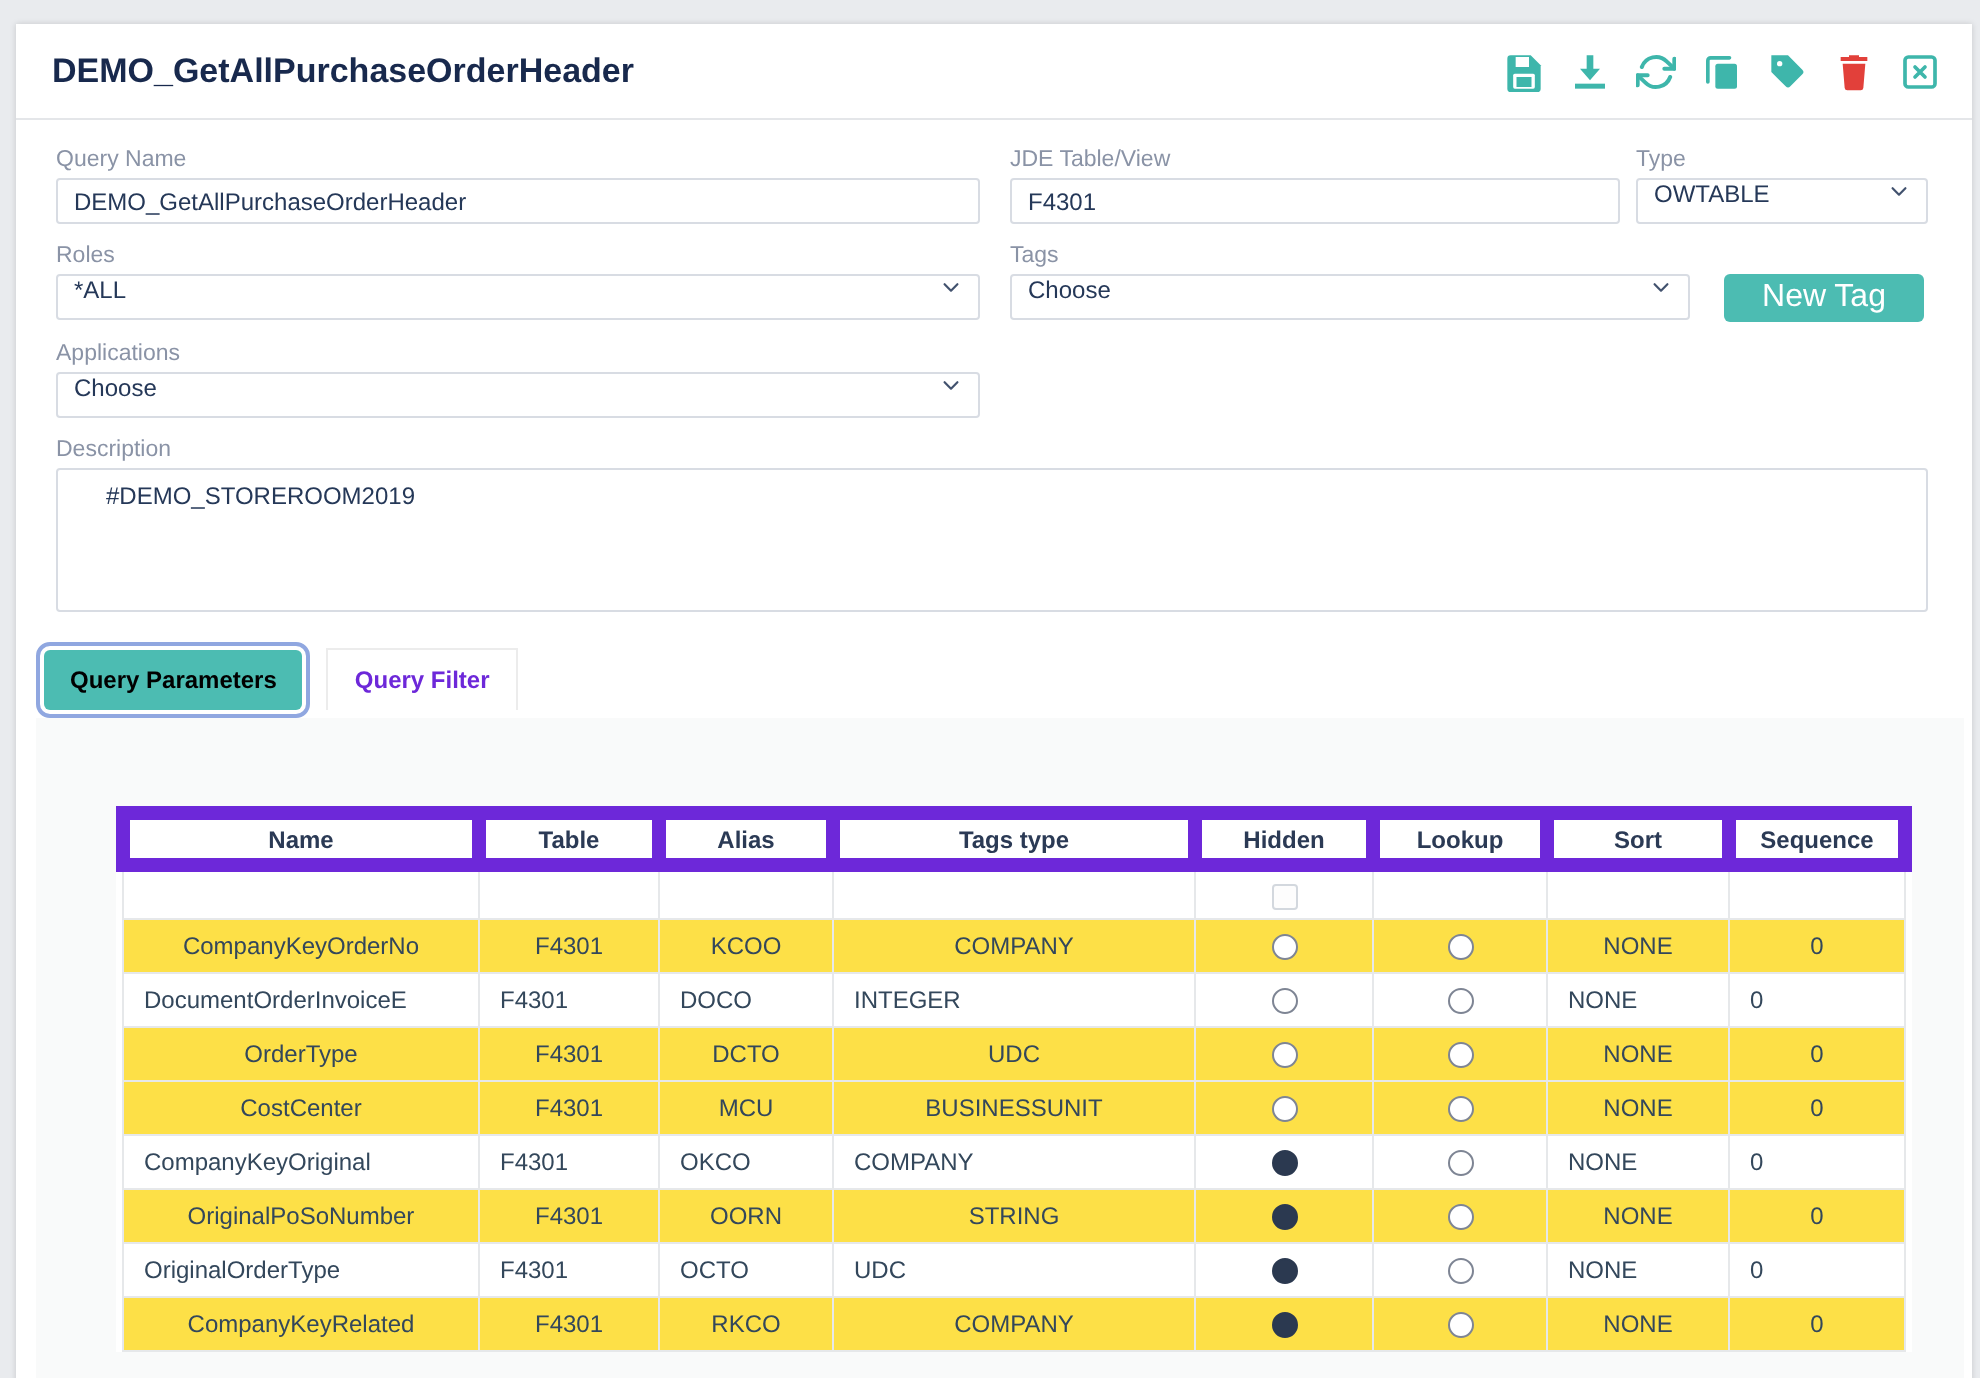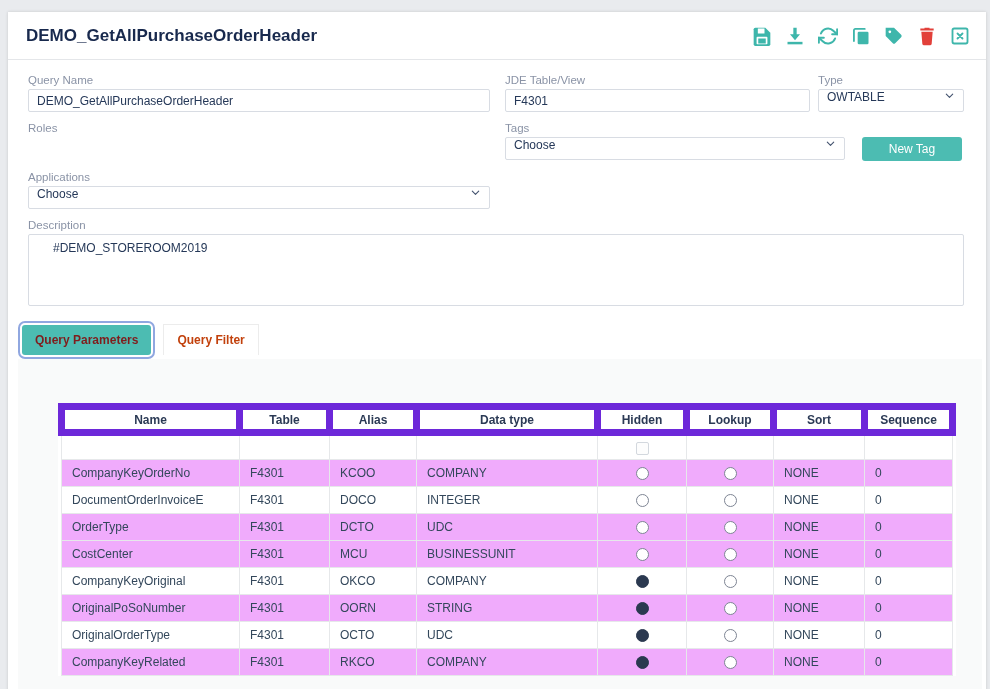--- a/index.html
+++ b/index.html
@@ -28,39 +28,39 @@
   .select { display: flex; align-items: flex-start; justify-content: space-between; cursor: pointer; }
   .chev { width: 11px; height: 11px; color: #42526e; flex: 0 0 auto; }
   .chev svg { width: 11px; height: 11px; display: block; }
   textarea.input { height: 72px; padding: 6px 24px; resize: none; }
   .w-qname { width: 462px; }
   .w-jde { width: 305px; margin-left: 15px; }
   .w-type { width: 146px; margin-left: 8px; }
   .w-tags { width: 340px; margin-left: 15px; }
   .w-desc { width: 936px; }
   .newtag { height: 24px; width: 100px; background: #4cbcb2; color: #fff; border: none;
-            border-radius: 3px; font-size: 12px; margin: 25px 0 0 17px; cursor: pointer;
+            border-radius: 3px; font-size: 16px; margin: 25px 0 0 17px; cursor: pointer;
             font-family: inherit; }
 
   
   .tabs { margin: 18px 0 0 14px; display: flex; gap: 12px; align-items: center; position: relative; z-index: 2; }
   .tab { font-size: 12px; font-weight: bold; padding: 8px 13px; cursor: pointer; }
-  .tab.active { background: #4cbcb2; color: #7f1d1d; border-radius: 3px;
+  .tab.active { background: #4cbcb2; color: #000000; border-radius: 3px;
                 outline: 2px solid #90a7e0; outline-offset: 2px; }
-  .tab.inactive { background: #fff; color: #c2410c; border: 1px solid #ececec; border-bottom: none; }
+  .tab.inactive { background: #fff; color: #6d28d9; border: 1px solid #ececec; border-bottom: none; }
 
   
   .panel { margin: 4px 4px 0 10px; background: #f9fafa; height: 340px; padding: 44px 0 0 40px; }
   table.params { border-collapse: collapse; background: #fff; font-size: 12px; color: #33475b;
                  table-layout: fixed; width: 891px; }
   .params th { border: 7px solid #6d28d9; font-weight: bold; text-align: center;
                height: 26px; color: #2b3a55; background: #fff; padding: 0 4px; }
   .params td { border: 1px solid #e6e8ea; height: 27px; padding: 0 10px; overflow: hidden;
                white-space: nowrap; background: #fff; }
-  .params tr.stripe td { background: #f0abfc; }
+  .params tr.stripe td { background: #fde047; text-align: center; }
   .params td.center { text-align: center; padding: 0; }
   .radio { display: inline-block; width: 13px; height: 13px; border-radius: 50%;
            border: 1.5px solid #7e8594; background: #fff; vertical-align: middle; cursor: pointer; }
   .radio.on { background: #2b3950; border-color: #2b3950; }
   .checkbox { display: inline-block; width: 13px; height: 13px; border: 1px solid #d3d8de;
               border-radius: 2px; background: #fdfdfd; vertical-align: middle; cursor: pointer; }
 </style>
 </head>
 <body>
 
@@ -136,20 +136,28 @@
                 <polyline points="5 9 12 16 19 9"></polyline>
               </svg>
             </span>
         </div>
       </div>
     </div>
 
     <div class="frow">
       <div class="fgroup w-qname">
         <span class="flabel">Roles</span>
+        <div class="select">
+          <span>*ALL</span>
+          <span class="chev">
+              <svg viewBox="0 0 24 24" fill="none" stroke="currentColor" stroke-width="2.4" stroke-linecap="round" stroke-linejoin="round">
+                <polyline points="5 9 12 16 19 9"></polyline>
+              </svg>
+            </span>
+        </div>
       </div>
       <div class="fgroup w-tags">
         <span class="flabel">Tags</span>
         <div class="select">
           <span>Choose</span>
           <span class="chev">
               <svg viewBox="0 0 24 24" fill="none" stroke="currentColor" stroke-width="2.4" stroke-linecap="round" stroke-linejoin="round">
                 <polyline points="5 9 12 16 19 9"></polyline>
               </svg>
             </span>
@@ -195,21 +203,21 @@
         <col style="width:89px">
           <col style="width:87px">
           <col style="width:91px">
           <col style="width:88px">
       </colgroup>
       <thead>
         <tr>
           <th>Name</th>
           <th>Table</th>
           <th>Alias</th>
-          <th>Data type</th>
+          <th>Tags type</th>
           <th>Hidden</th>
           <th>Lookup</th>
           <th>Sort</th>
           <th>Sequence</th>
         </tr>
       </thead>
       <tbody>
         <tr>
           <td></td>
           <td></td>

